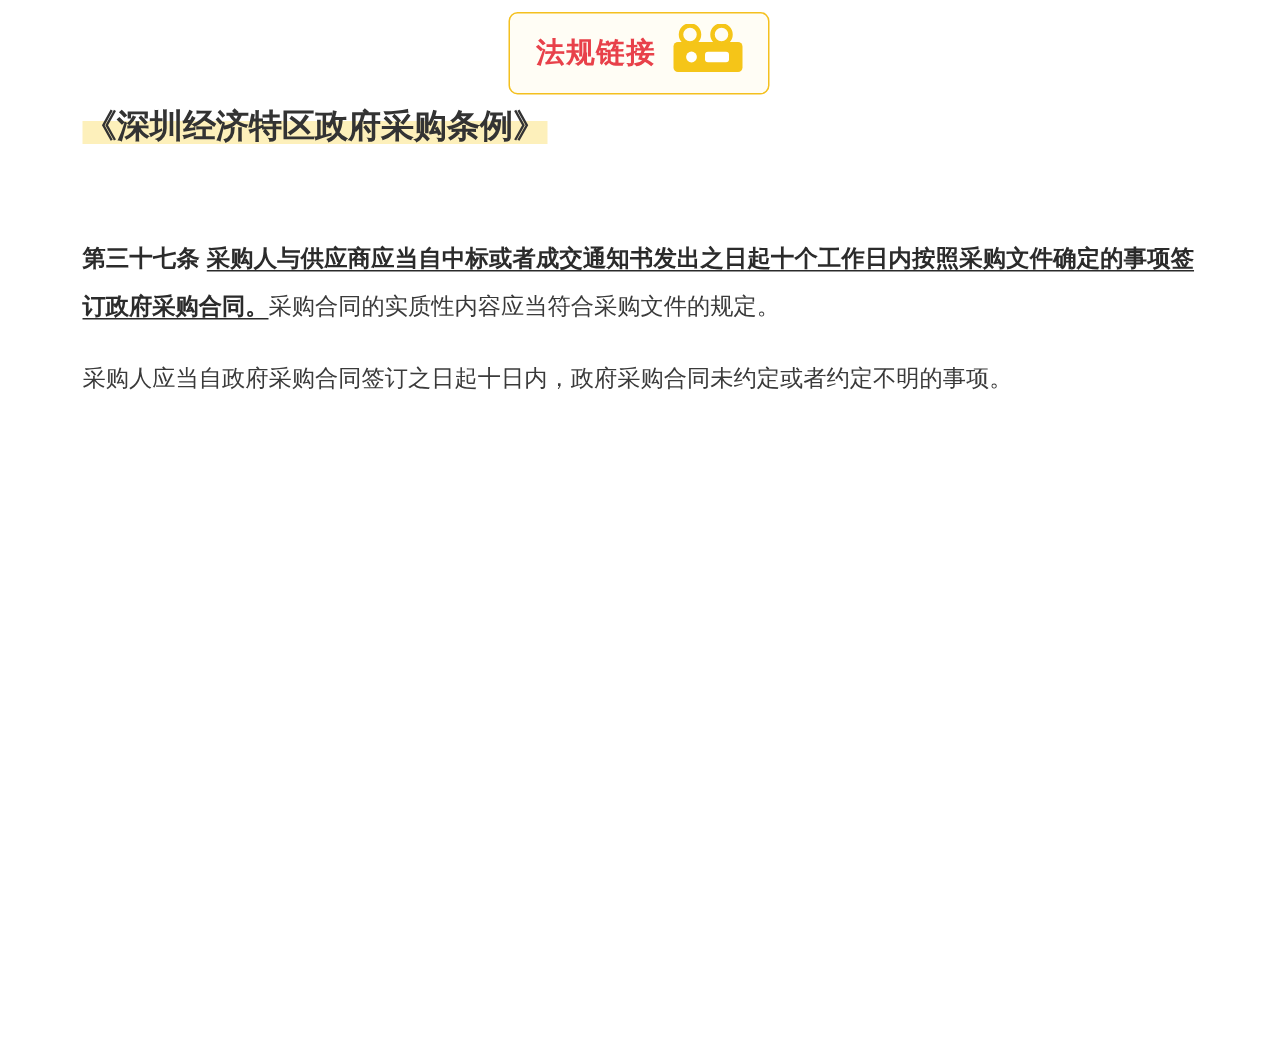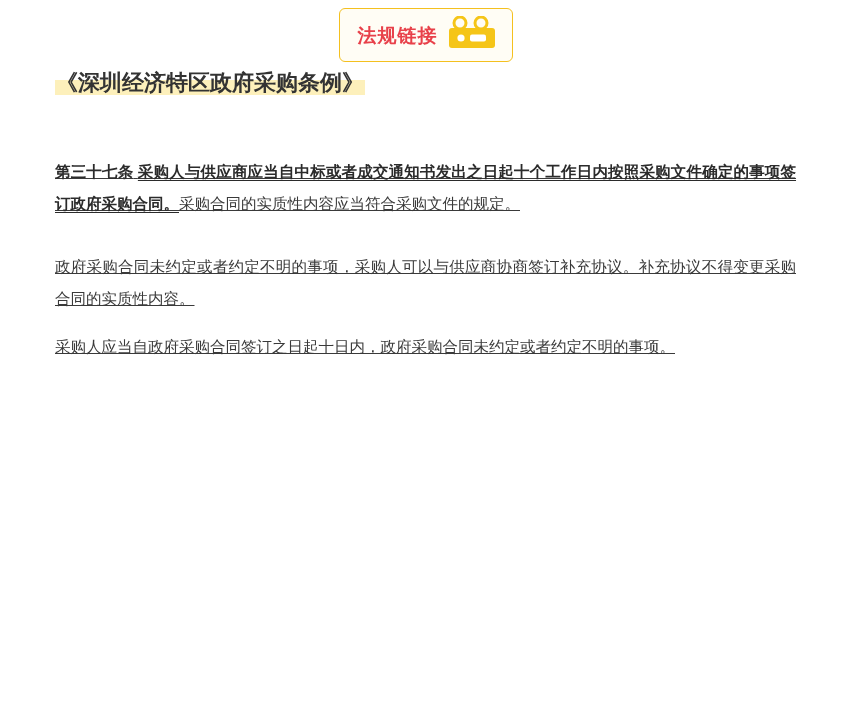--- a/index.html
+++ b/index.html
@@ -63,21 +63,20 @@
     display: inline;
     line-height: 1.9;
     padding: 0 1px;
   }
   .para {
     margin-top: 30px;
     font-size: 15.5px;
     line-height: 2.1;
     color: #3a3a3a;
     text-align: justify;
-    text-decoration: underline;
   }
   .para-tight {
     margin-top: 0;
   }
   .art-no {
     font-weight: bold;
     color: #2b2b2b;
   }
   .underline-bold {
     font-weight: bold;
@@ -113,18 +112,17 @@
 
     <div>
       <span class="doc-title">《深圳经济特区政府采购条例》</span>
     </div>
 
     <p class="para blk">
       <span class="art-no">第三十七条</span>
       <span class="underline-bold">采购人与供应商应当自中标或者成交通知书发出之日起十个工作日内按照采购文件确定的事项签订政府采购合同。</span><span>采购合同的实质性内容应当符合采购文件的规定。</span>
     </p>
 
-    <p class="para">政府采购合同未约定或者约定不明的事项，采购人可以与供应商协商签订补充协议。补充协议不得变更采购合同的实质性内容。</p>
     <p class="para para-tight">采购人应当自政府采购合同签订之日起十日内，政府采购合同未约定或者约定不明的事项。</p>
 
 
   </div>
 </div>
 
 </body></html>

